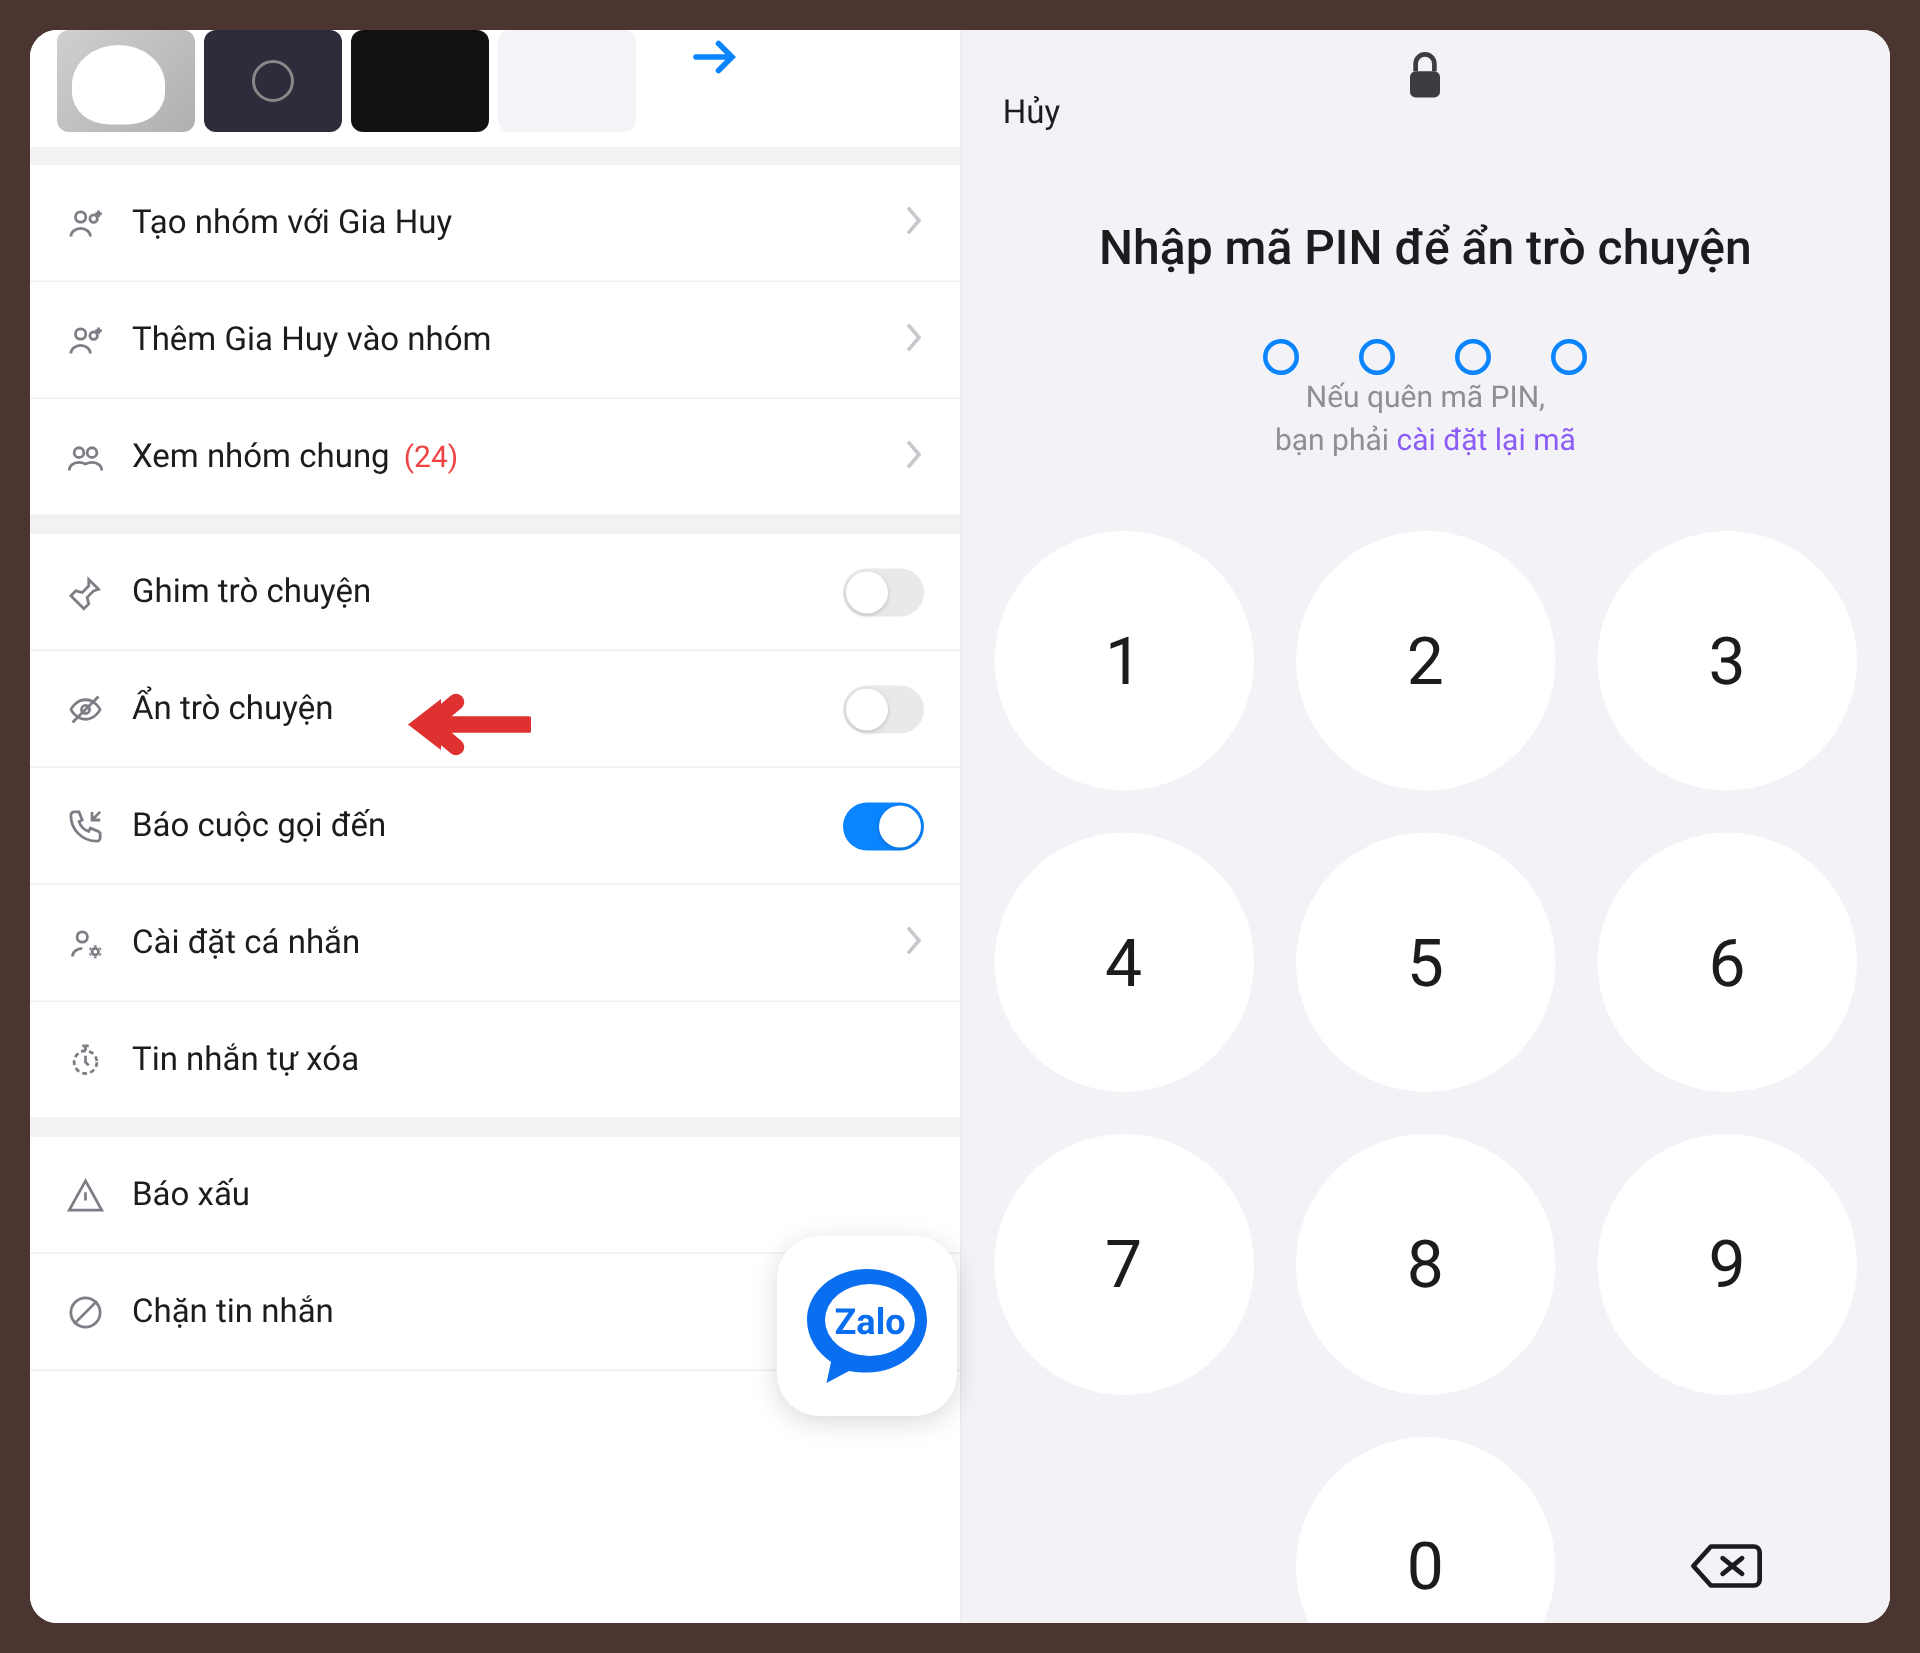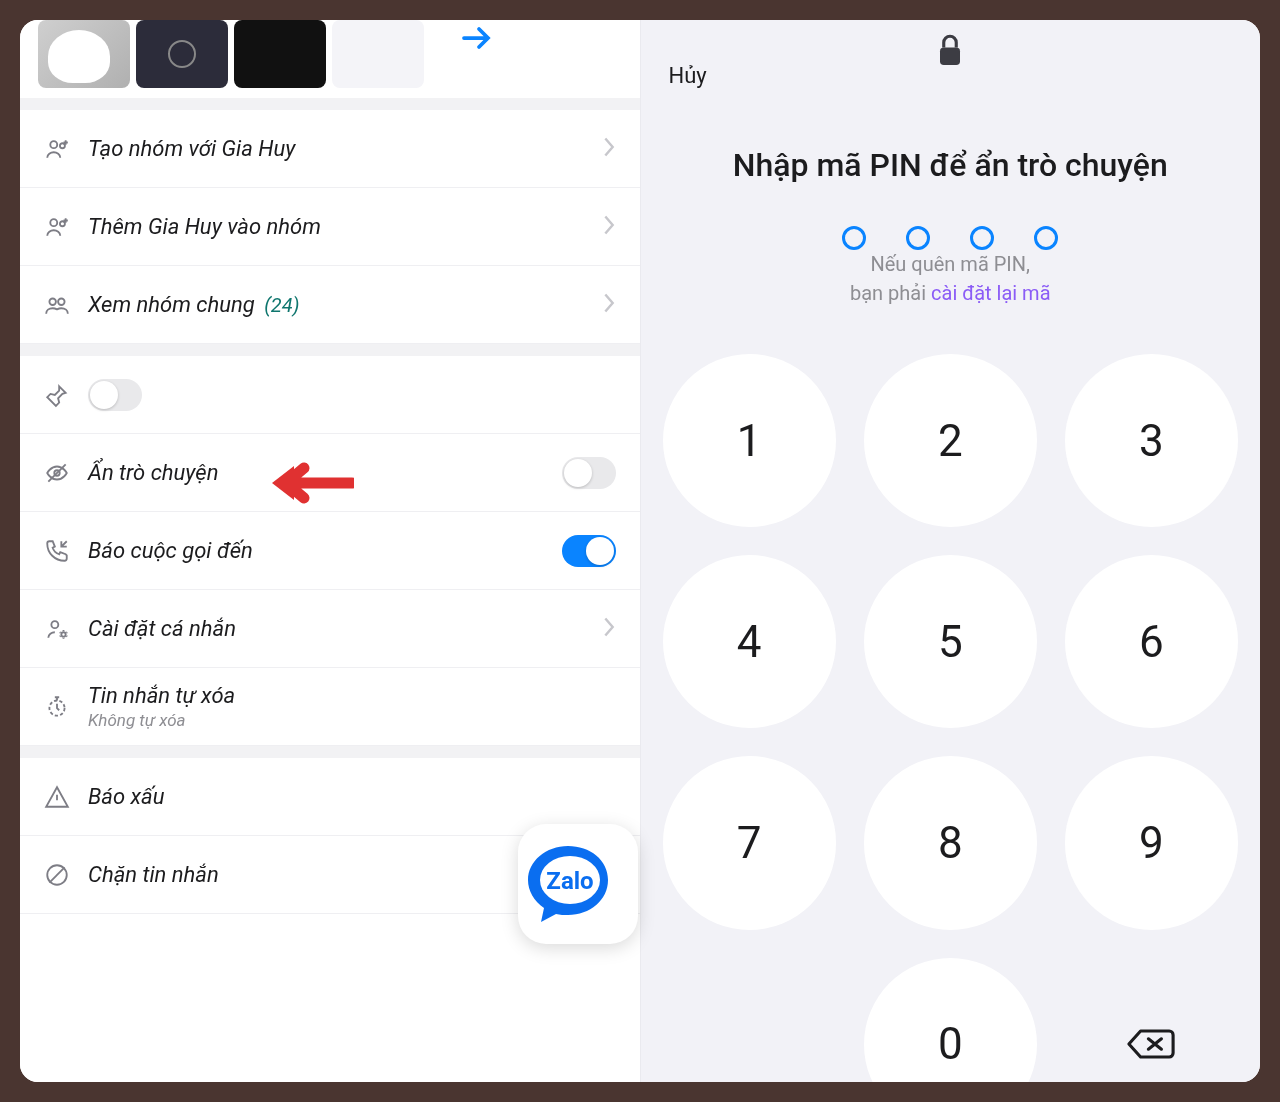--- a/index.html
+++ b/index.html
@@ -19,35 +19,35 @@
 .media-thumb.t3 { background: #111; }
 .media-thumb.t4 { background: #f4f4f8; }
 .media-thumb.arrow { background: transparent; display:flex; align-items:flex-start; justify-content:center; color:#0a84ff; }
 
 
 .divider-thick { height: 12px; background: #f2f2f4; }
 .row { display: flex; align-items: center; padding: 0 24px; min-height: 78px; border-bottom: 1px solid #efeff2; }
 .row:last-child { border-bottom: none; }
 .row-icon { width: 44px; display:flex; align-items:center; color:#7d7d85; }
 .row-icon svg { width: 26px; height: 26px; }
-.row-body { flex: 1; display:flex; flex-direction:column; justify-content:center;font-style:italic; }
+.row-body { flex: 1; display:flex; flex-direction:column; justify-content:center; }
 .row-label { font-size: 22px; color: #1c1c1e; font-weight: 400; }
 .row-sub { font-size: 17px; color: #8e8e93; margin-top:2px;}
-.row-count { color:#0f766e; font-size:20px; margin-left:4px;}
+.row-count { color:#ef4444; font-size:20px; margin-left:4px;}
 .chevron { color:#c7c7cc; }
 .chevron svg{width:14px;height:22px;}
 .toggle { width: 54px; height: 32px; border-radius: 16px; background:#e9e9eb; position:relative; }
 .toggle::after{content:"";position:absolute;width:28px;height:28px;border-radius:50%;background:#fff;top:2px;left:2px;box-shadow:0 1px 3px rgba(0,0,0,0.2);}
 .toggle.on{background:#0a84ff;}
 .toggle.on::after{left:24px;}
 
 .red-arrow { position: absolute; left: 244px; top: 438px; z-index: 5; }
 
 
-.zalo-badge { position:absolute; left: 498px; bottom: 138px; width:120px; height:120px; border-radius:28px; background:#fff; box-shadow: 0 4px 18px rgba(0,0,0,0.15); display:flex; align-items:center; justify-content:flex-start; z-index:10;}
+.zalo-badge { position:absolute; left: 498px; bottom: 138px; width:120px; height:120px; border-radius:28px; background:#fff; box-shadow: 0 4px 18px rgba(0,0,0,0.15); display:flex; align-items:center; justify-content:center; z-index:10;}
 .zalo-badge svg{width:100px;height:100px;}
 
 
 .pin-header { display:flex; align-items:flex-end; padding: 28px 28px 0; position: relative; height: 68px;}
 .cancel { font-size: 22px; color:#1c1c1e; }
 .lock-wrap{ position:absolute; left:50%; transform:translateX(-50%); top:12px; color:#3c3c43;}
 .pin-title { text-align:center; font-size:32px; font-weight:500; margin-top:58px; color:#1c1c1e;}
 .pin-dots { display:flex; justify-content:center; gap:40px; margin-top:42px;}
 .pin-dot { width:24px; height:24px; border-radius:50%; border:3px solid #0a84ff;}
 .pin-hint { text-align:center; color:#8e8e93; font-size:20px; line-height:1.45;}
@@ -130,20 +130,23 @@
     </div>
 
     <div class="divider-thick"></div>
 
     <div class="row">
       <div class="row-icon">
         <svg viewBox="0 0 24 24" fill="none" stroke="currentColor" stroke-width="1.7">
             <path d="M14 4l6 6-3 1-4 4 1 4-3 3-8-8 3-3 4 1 4-4z"></path>
           </svg>
       </div>
+      <div class="row-body">
+          <span class="row-label">Ghim trò chuyện</span>
+        </div>
       <div class="toggle"></div>
     </div>
 
     <div class="row">
       <div class="row-icon">
         <svg viewBox="0 0 24 24" fill="none" stroke="currentColor" stroke-width="1.7">
             <path d="M3 12s3-6 9-6 9 6 9 6-3 6-9 6-9-6-9-6z"></path>
             <circle cx="12" cy="12" r="2.5"></circle>
             <path d="M4 20L20 4"></path>
           </svg>
@@ -186,21 +189,20 @@
 
     <div class="row">
       <div class="row-icon">
         <svg viewBox="0 0 24 24" fill="none" stroke="currentColor" stroke-width="1.7">
             <circle cx="12" cy="13" r="7" stroke-dasharray="3 2"></circle>
             <path d="M12 9v4l2 2M10 3h4M12 3v3"></path>
           </svg>
       </div>
       <div class="row-body">
         <span class="row-label">Tin nhắn tự xóa</span>
-        <span class="row-sub">Không tự xóa</span>
       </div>
     </div>
 
     <div class="divider-thick"></div>
 
     <div class="row">
       <div class="row-icon">
         <svg viewBox="0 0 24 24" fill="none" stroke="currentColor" stroke-width="1.7">
             <path d="M12 3L2 21h20L12 3z"></path>
             <path d="M12 10v5M12 18h.01"></path>

